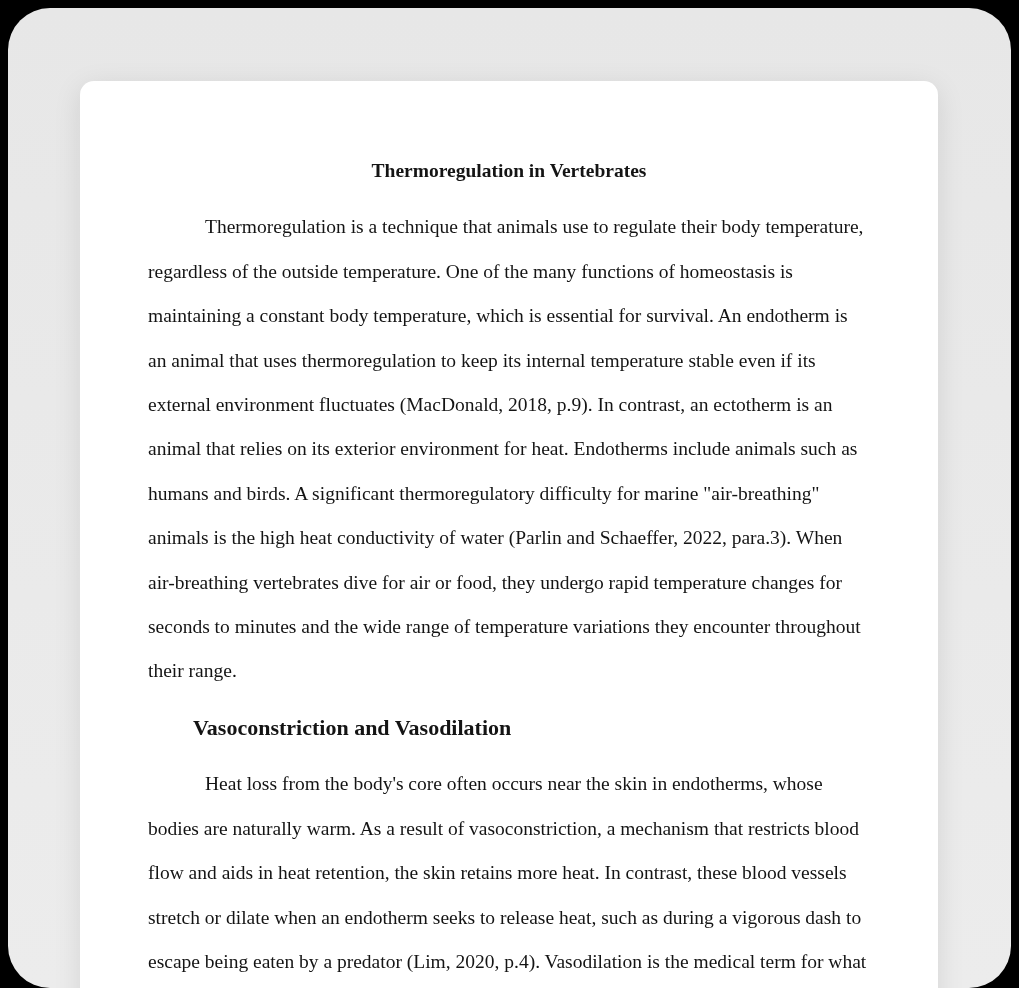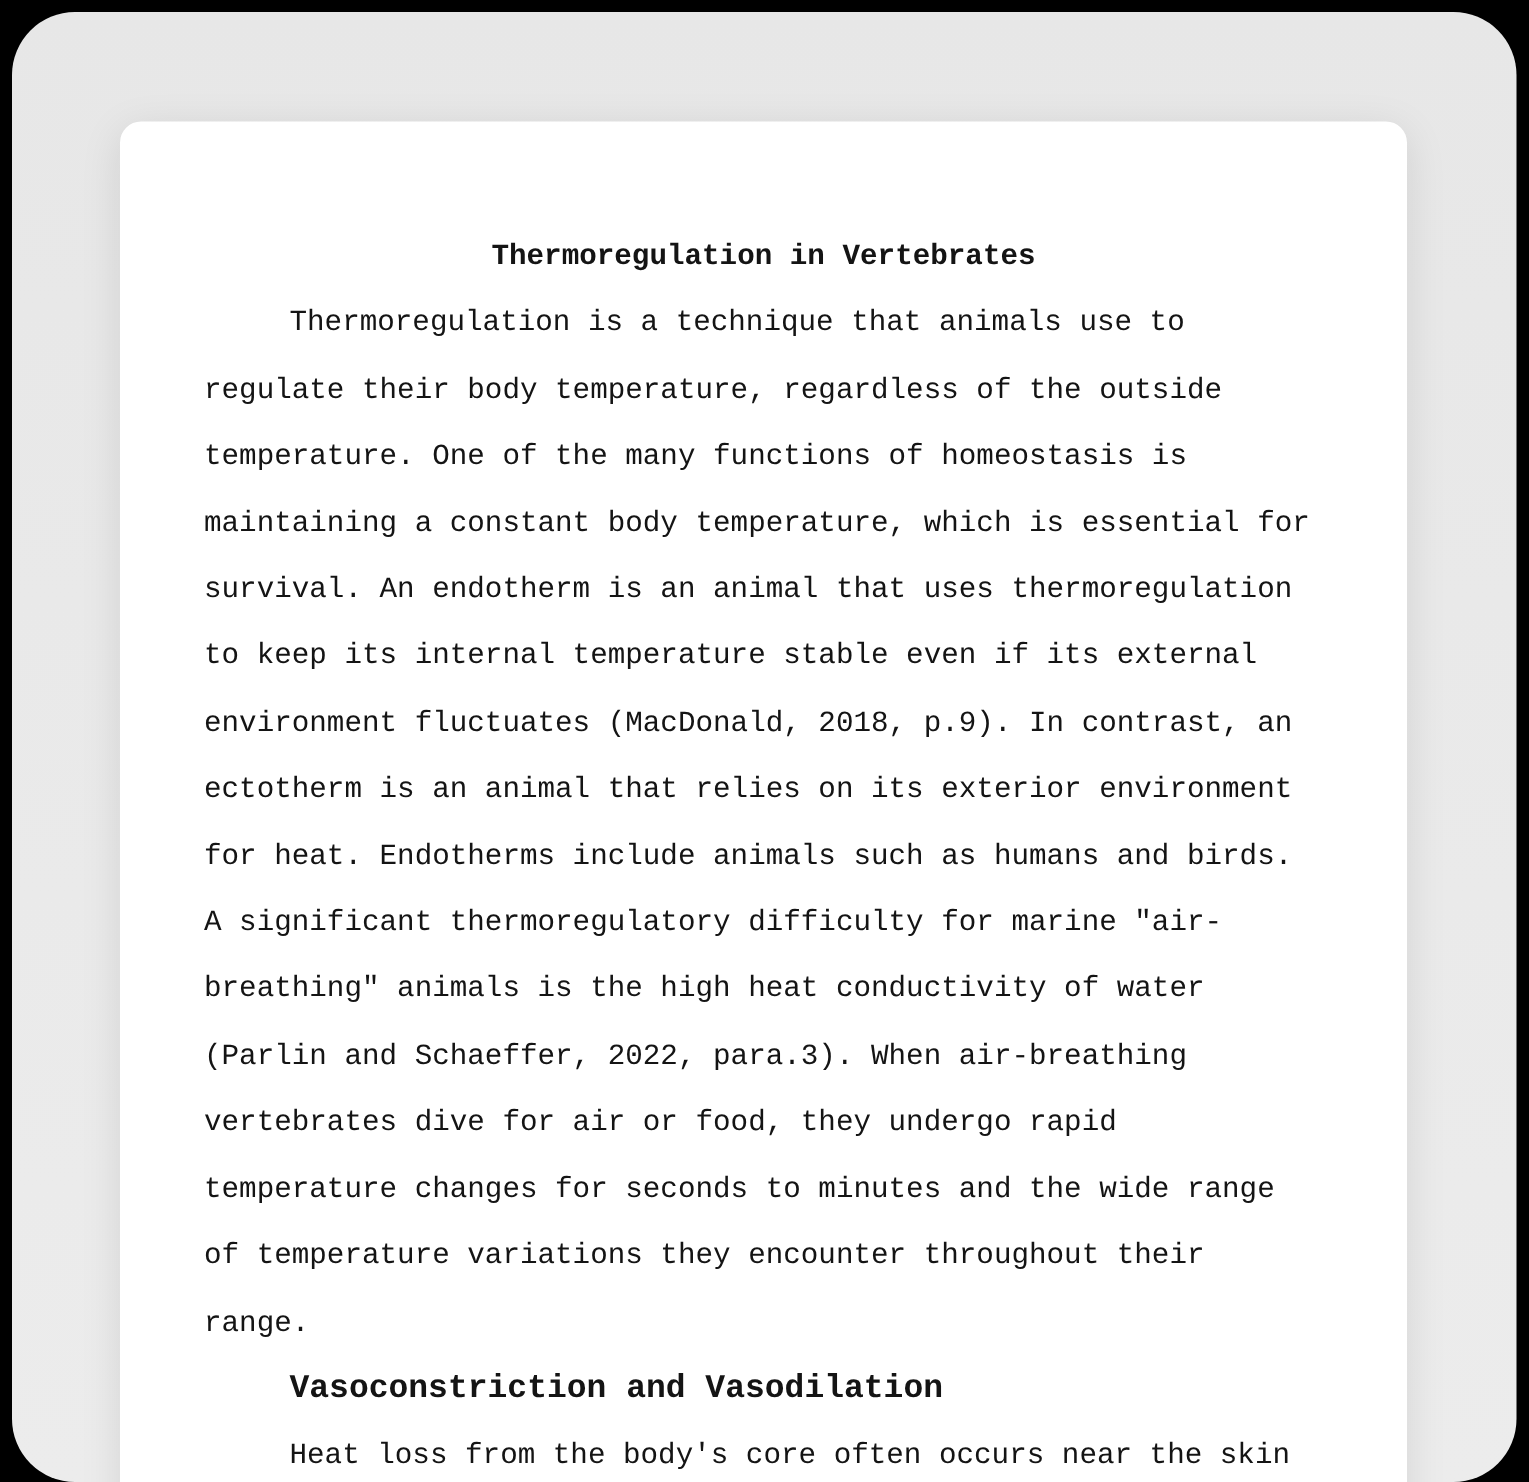--- a/index.html
+++ b/index.html
@@ -6,21 +6,21 @@
     margin: 0;
     padding: 0;
     background: #000000;
   }
   .viewport {
     position: relative;
     width: 1019px;
     height: 988px;
     background: #000000;
     overflow: hidden;
-    font-family: Liberation Mono, monospace;
+    font-family: Liberation Serif, serif;
   }
   .panel {
     position: absolute;
     left: 8px;
     top: 8px;
     width: 1003px;
     height: 980px;
     background: linear-gradient(180deg, #e7e7e7 0%, #eaeaea 60%, #ececec 100%);
     border-radius: 42px;
     overflow: hidden;
@@ -43,21 +43,21 @@
     text-align: left;
   }
   .doc-title {
     margin: 0;
     font-size: 19.5px;
     font-weight: 700;
     line-height: 44.4px;
     text-align: center;
   }
   .para {
-    margin: 0;
+    margin: 12px;
     text-indent: 57px;
   }
   .section-heading {
     margin: 0;
     font-size: 22px;
     font-weight: 700;
     line-height: 44.4px;
     text-indent: 57px;
   }
 </style>

